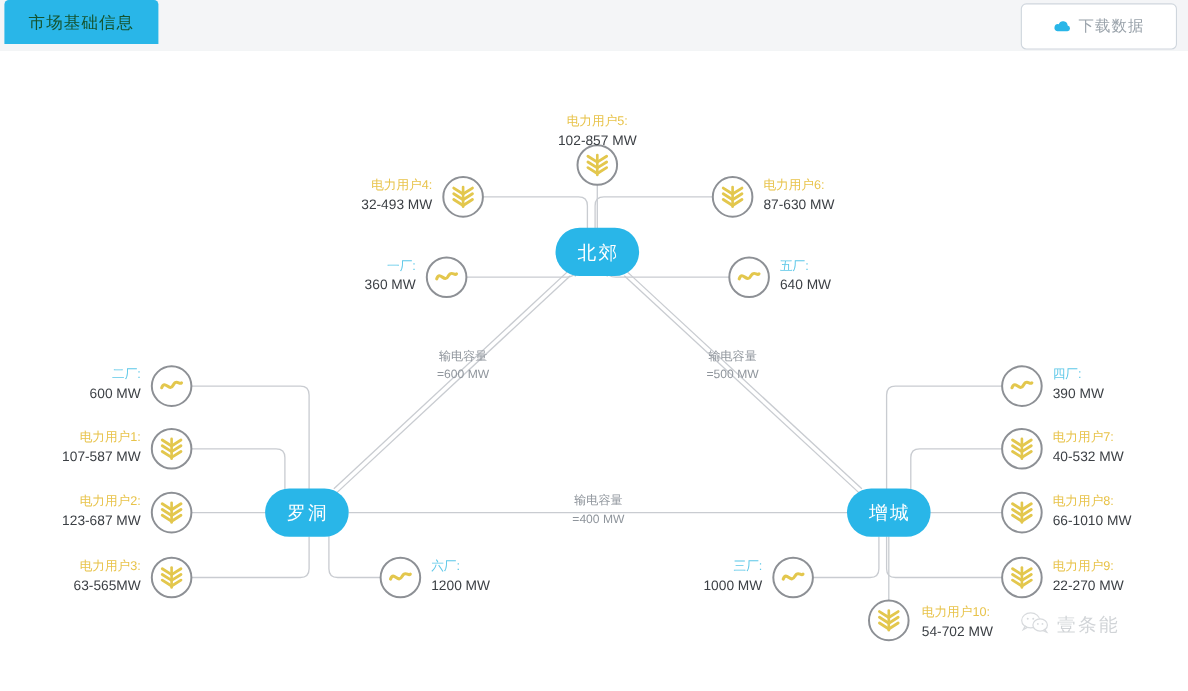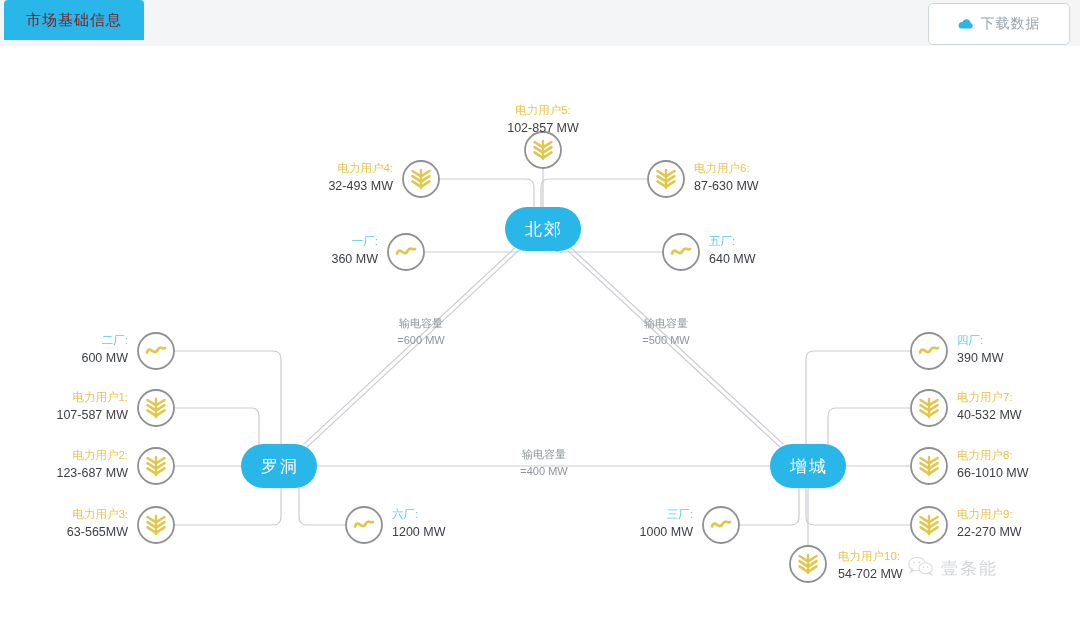--- a/index.html
+++ b/index.html
@@ -14,21 +14,21 @@
   #header{
     position:absolute;left:0;top:0;width:1080px;height:46px;
     background:#f4f5f7;
     border-bottom:1px solid #e2e4e8;
   }
   #tab-market{
     position:absolute;left:4px;top:0;
     width:140px;height:40px;
     background:#29b6e8;
     border-radius:4px 4px 0 0;
-    color:#7f1d1d;
+    color:#14532d;
     font-size:15px;
     display:flex;align-items:center;justify-content:center;
     letter-spacing:1px;
     cursor:pointer;
   }
   #btn-back{
     position:absolute;left:806px;top:3px;
     width:100px;height:38px;
     background:#29b6e8;
     border-radius:5px;
@@ -54,21 +54,21 @@
     position:absolute;left:0;top:46px;width:1080px;height:582px;
     background:#ffffff;
   }
   svg#diagram{position:absolute;left:0;top:0;}
   .lbl-name{font-size:11.5px;font-family:"Liberation Sans","DejaVu Sans",sans-serif;}
   .lbl-val{font-size:12.5px;fill:#3b3f44;font-family:"Liberation Sans","DejaVu Sans",sans-serif;}
   .lbl-cap{font-size:11px;fill:#8f959c;font-family:"Liberation Sans","DejaVu Sans",sans-serif;}
   .bus-text{font-size:17px;fill:#ffffff;font-family:"Liberation Sans","DejaVu Sans",sans-serif;letter-spacing:2px;}
   
   #watermark{
-    position:absolute;left:908px;top:556px;
+    position:absolute;left:928px;top:556px;
     display:flex;align-items:center;gap:7px;
     opacity:.45;
     text-align:right;
   }
   #watermark .wm-text{
     font-size:17px;color:#9aa1a8;letter-spacing:2px;
     font-family:"Liberation Serif","DejaVu Serif",serif;
   }
 </style>
 </head>

